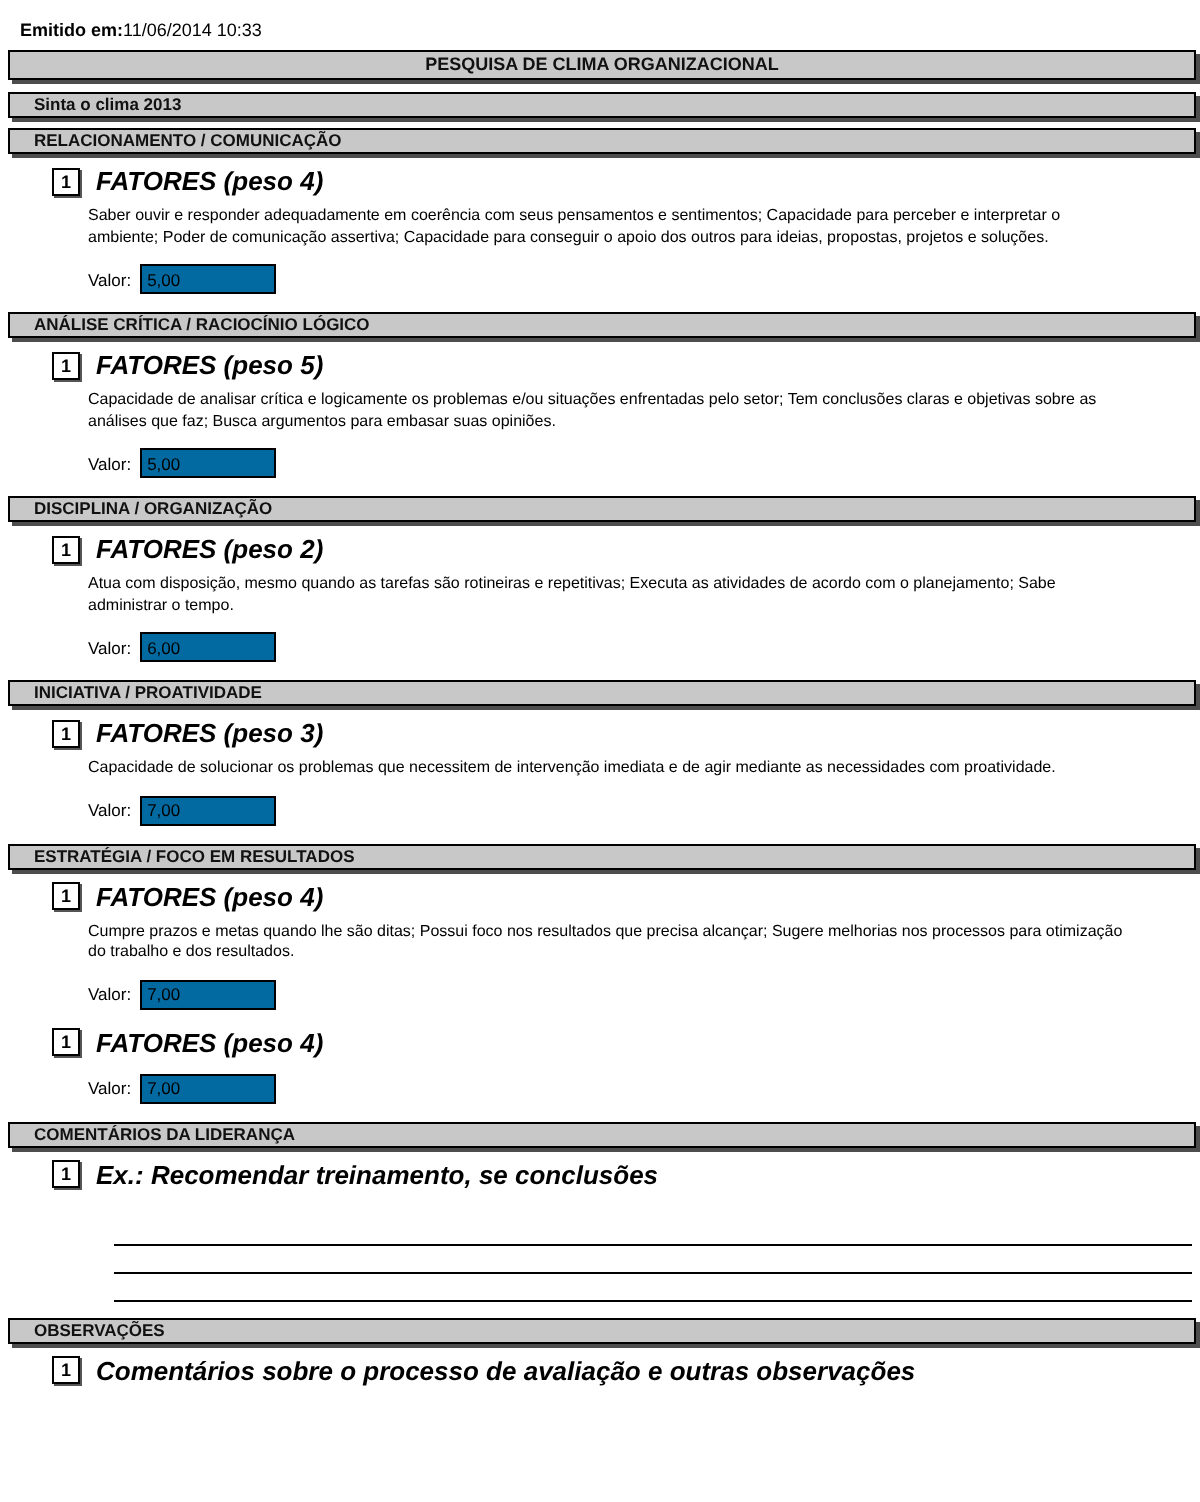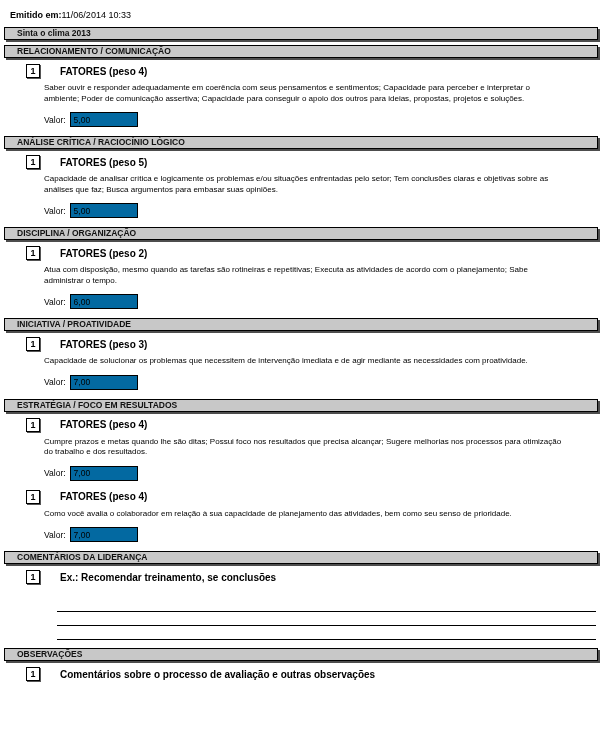--- a/index.html
+++ b/index.html
@@ -61,23 +61,24 @@
     border: 1px solid #000000;
     box-shadow: 1px 1px 0 0 #555555;
     background: #ffffff;
     font-size: 9px;
     font-weight: bold;
     text-align: center;
     line-height: 12px;
     flex: 0 0 auto;
   }
   .item-title {
-    margin-left: 20px;
-    font-size: 10px;
+    margin-left: 8px;
+    font-size: 13px;
     font-weight: bold;
+    font-style: italic;
   }
 
   .desc {
     margin: 5px 30px 0 40px;
     max-width: 523px;
     font-size: 8px;
     line-height: 10.5px;
   }
 
   .valor-row {
@@ -112,20 +113,21 @@
 </style>
 </head>
 <body>
 
 <div class="page">
 
   <div class="emitted-line">
     <span class="emitted-label">Emitido em:</span><span>11/06/2014 10:33</span>
   </div>
 
+  <div class="bar title-bar">PESQUISA DE CLIMA ORGANIZACIONAL</div>
 
   <div class="bar sub-bar">Sinta o clima 2013</div>
 
   <div id="sections-container">
   <section class="factor-section">
     <div class="bar section-bar">RELACIONAMENTO / COMUNICAÇÃO</div>
     <div class="item-row">
       <span class="num-box">1</span>
       <span class="item-title">FATORES (peso 4)</span>
     </div>
@@ -186,21 +188,20 @@
       <span class="valor-label">Valor:</span>
       <input class="valor-input" type="text" value="7,00" style="">
     </div>
   </section>
 
   <section class="factor-section">
     <div class="item-row">
       <span class="num-box">1</span>
       <span class="item-title">FATORES (peso 4)</span>
     </div>
-    <p class="desc">Como você avalia o colaborador em relação à sua capacidade de planejamento das atividades, bem como seu senso de prioridade.</p>
     <div class="valor-row">
       <span class="valor-label">Valor:</span>
       <input class="valor-input" type="text" value="7,00" style="">
     </div>
   </section>
 </div>
 
   <section class="comments-section">
     <div class="bar section-bar">COMENTÁRIOS DA LIDERANÇA</div>
     <div class="item-row">

